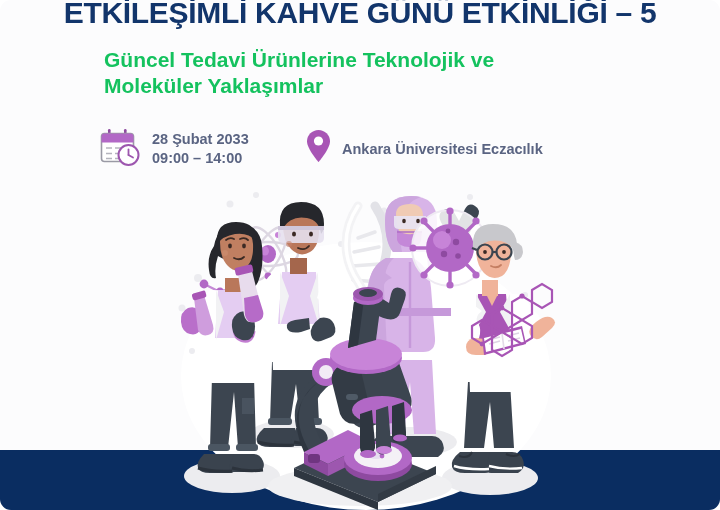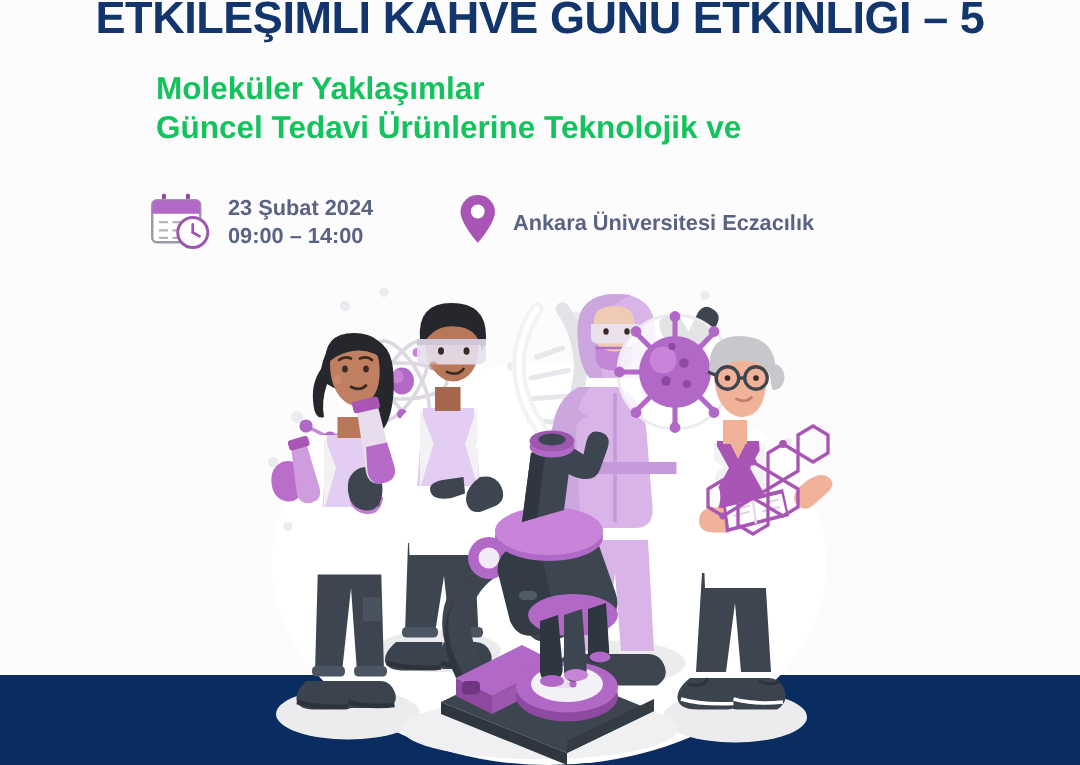--- a/index.html
+++ b/index.html
@@ -10,20 +10,21 @@
   }
   body {
     font-family: "Liberation Sans", sans-serif;
   }
   #poster {
     position: relative;
     width: 720px;
     height: 510px;
     background: #fcfcfd;
     overflow: hidden;
+    border-radius: 11px;
   }
 
   
   .title {
     position: absolute;
     left: 0;
     top: -6px;
     width: 720px;
     text-align: center;
     font-size: 30px;
@@ -475,22 +476,22 @@
           <rect x="176" y="208" width="12" height="6" rx="3" fill="#4f5a66"></rect>
         </g>
 
       </g>
     </svg>
   </div>
 
   <div class="title">ETKİLEŞİMLİ KAHVE GÜNÜ ETKİNLİĞİ – 5</div>
 
   <div class="subtitle">
+    <div>Güncel Tedavi Ürünlerine Teknolojik  ve</div>
     <div>Moleküler Yaklaşımlar</div>
-    <div>Güncel Tedavi Ürünlerine Teknolojik  ve</div>
   </div>
 
   <div class="meta-row">
 
     <div class="meta-item date">
       <span class="meta-icon">
         <svg width="42" height="38" viewBox="0 0 42 38" xmlns="http://www.w3.org/2000/svg">
 
           <rect x="8" y="0" width="2.6" height="8" rx="1.3" fill="#8e4aa0"></rect>
           <rect x="24" y="0" width="2.6" height="8" rx="1.3" fill="#8e4aa0"></rect>
@@ -510,21 +511,21 @@
           </g>
 
           <circle cx="28.5" cy="26" r="10" fill="#ffffff" stroke="#9d57af" stroke-width="2"></circle>
           <g stroke="#9d57af" stroke-width="1.8" stroke-linecap="round">
             <path d="M28.5 26 v-5.5"></path>
             <path d="M28.5 26 l4.5 2.5"></path>
           </g>
         </svg>
       </span>
       <span class="meta-text">
-        <span>23 Şubat 2024</span><br>
+        <span>28 Şubat 2033</span><br>
         <span>09:00 – 14:00</span>
       </span>
     </div>
 
     <div class="meta-item loc">
       <span class="meta-icon">
         <svg width="25" height="34" viewBox="0 0 25 34" xmlns="http://www.w3.org/2000/svg">
           <path d="M12.5 1 C6.2 1 1 6 1 12.2 C1 20 12.5 33 12.5 33 C12.5 33 24 20 24 12.2 C24 6 18.8 1 12.5 1 Z" fill="#a855b5"></path>
           <circle cx="12.5" cy="12" r="4.6" fill="#ffffff"></circle>
         </svg>

